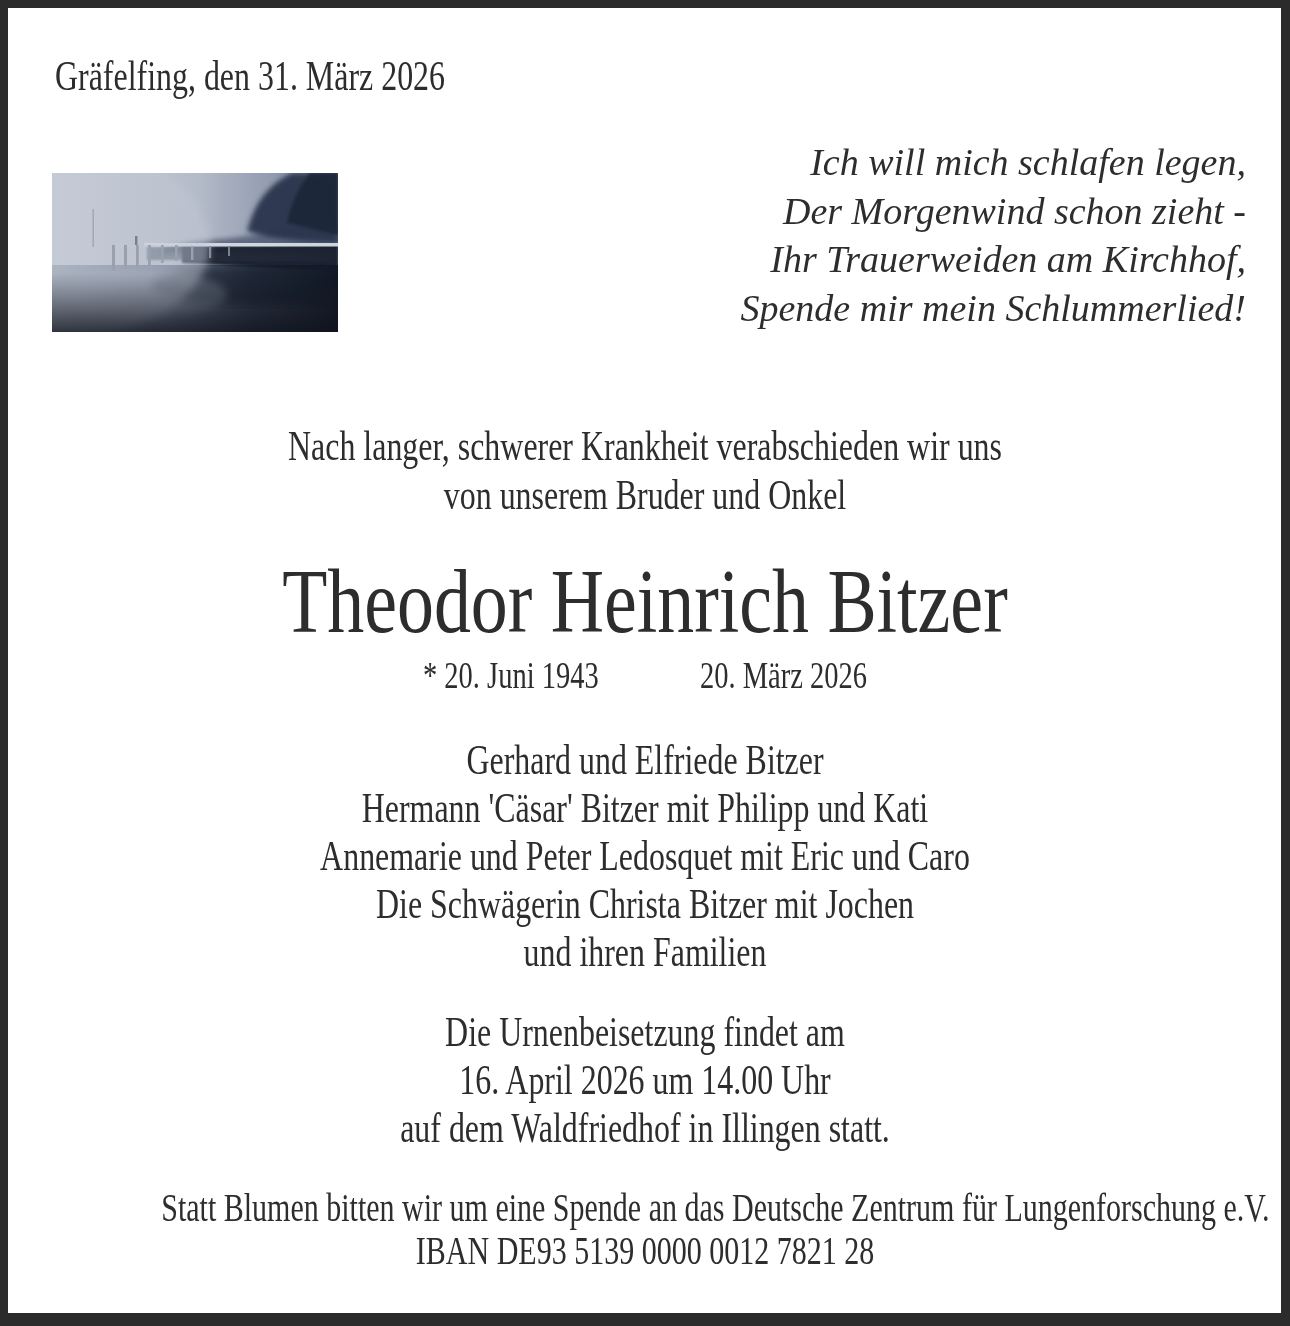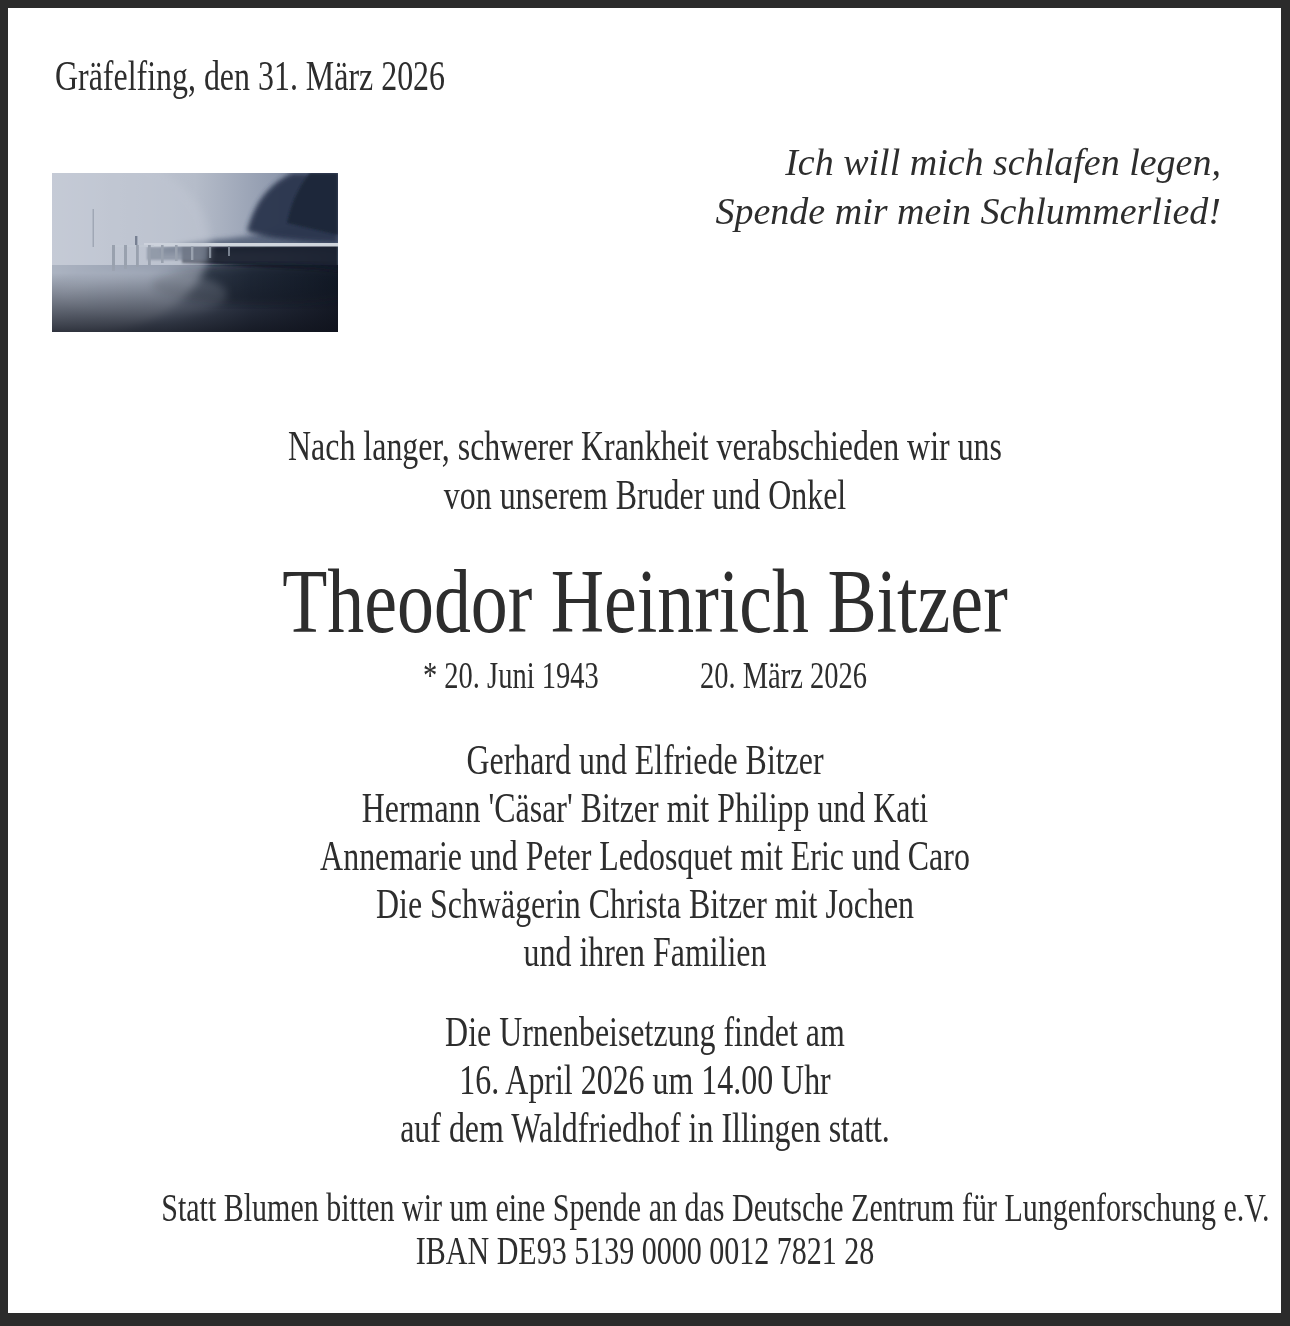--- a/index.html
+++ b/index.html
@@ -18,21 +18,21 @@
     position:absolute; left:55px; top:52px;
     font-size:42px; line-height:49px; white-space:nowrap;
     transform:scaleX(0.76); transform-origin:left center;
   }
   .photo {
     position:absolute; left:52px; top:173px; width:286px; height:159px;
     overflow:hidden;
   }
   .photo svg { display:block; width:100%; height:100%; }
   .poem {
-    position:absolute; right:69px; top:138px;
+    position:absolute; right:44px; top:138px;
     text-align:right; font-style:italic;
     font-size:38px; line-height:48.5px; white-space:nowrap;
   }
   .poem-author { }
   .centerblock {
     position:absolute; left:0; right:0; text-align:center; white-space:nowrap;
   }
   .intro {
     top:422px; font-size:42px; line-height:49px;
     transform:scaleX(0.76); transform-origin:center;
@@ -119,20 +119,22 @@
     <rect x="83" y="63" width="2.4" height="9" fill="#39455c"></rect>
     <ellipse cx="210" cy="112" rx="110" ry="20" fill="#0e1420" opacity="0.55" filter="url(#b4)"></ellipse>
     <ellipse cx="90" cy="122" rx="85" ry="24" fill="#aeb6c4" opacity="0.3" filter="url(#b4)"></ellipse>
     <ellipse cx="28" cy="70" rx="130" ry="92" fill="#c2c8d4" opacity="0.45" filter="url(#b4)"></ellipse>
     <rect x="0" y="100" width="286" height="59" fill="url(#deepGrad)"></rect>
   </svg>
 </div>
 
 <div class="poem">
   <div class="poem-line">Ich will mich schlafen legen,</div>
+  <div class="poem-line">Der Morgenwind schon zieht -</div>
+  <div class="poem-line">Ihr Trauerweiden am Kirchhof,</div>
   <div class="poem-line">Spende mir mein Schlummerlied!</div>
 </div>
 
 <div class="centerblock intro">
   <div>Nach langer, schwerer Krankheit verabschieden wir uns</div>
   <div>von unserem Bruder und Onkel</div>
 </div>
 
 <h1 class="centerblock name">Theodor Heinrich Bitzer</h1>
 

